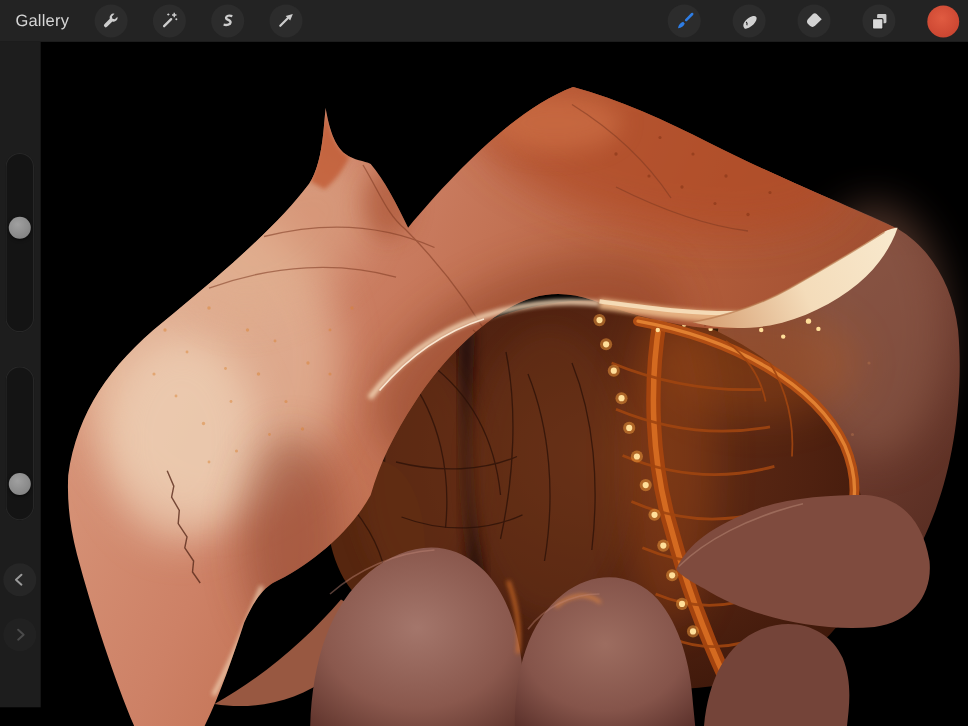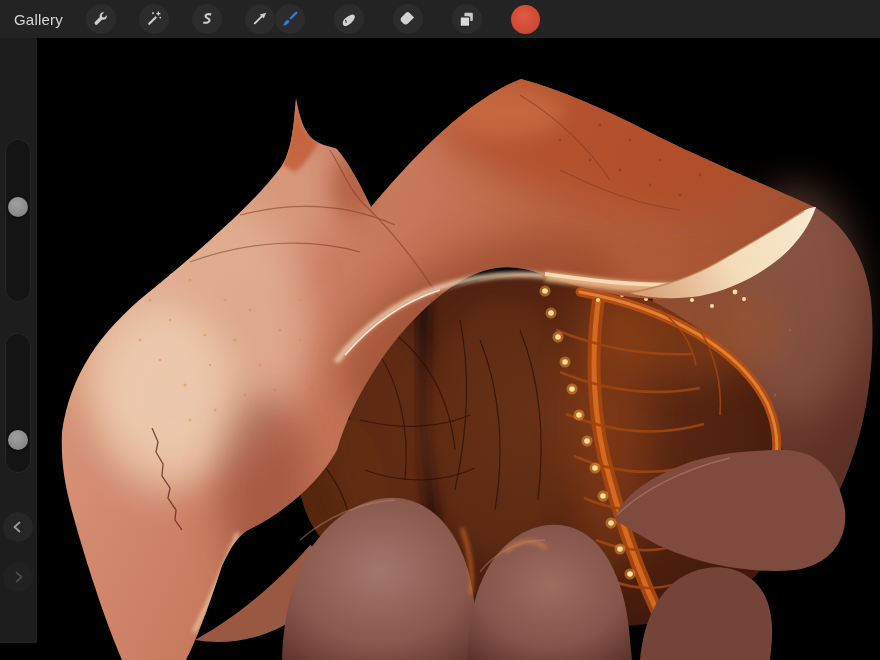--- a/index.html
+++ b/index.html
@@ -1,20 +1,20 @@
 <!DOCTYPE html>
 <html><head>
 <meta charset="utf-8">
 <style>
   html,body{margin:0;padding:0;background:#000;}
   body{width:880px;height:660px;position:relative;overflow:hidden;
        font-family:"Liberation Sans","DejaVu Sans",sans-serif;}
   
   .toolbar{position:absolute;left:0;top:0;width:880px;height:38px;background:#232323;
-           display:flex;align-items:center;justify-content:flex-start;z-index:5;}
+           display:flex;align-items:center;justify-content:space-between;z-index:5;}
   .tb-left{display:flex;align-items:center;gap:23px;padding-left:14px;}
   .tb-right{display:flex;align-items:center;gap:29px;padding-right:8px;}
   .gallery{color:#d6d6d6;font-size:15px;letter-spacing:.2px;cursor:default;}
   .tbtn{width:30px;height:30px;border-radius:50%;background:#2c2c2c;
         display:flex;align-items:center;justify-content:center;flex:0 0 auto;}
   .tbtn svg{display:block;}
   .swatch{width:29px;height:29px;border-radius:50%;flex:0 0 auto;}
   
   .sidebar{position:absolute;left:0;top:38px;width:37px;height:605px;background:#1d1d1d;z-index:4;}
   .track{position:absolute;left:5px;width:26px;border-radius:13px;background:#141414;

